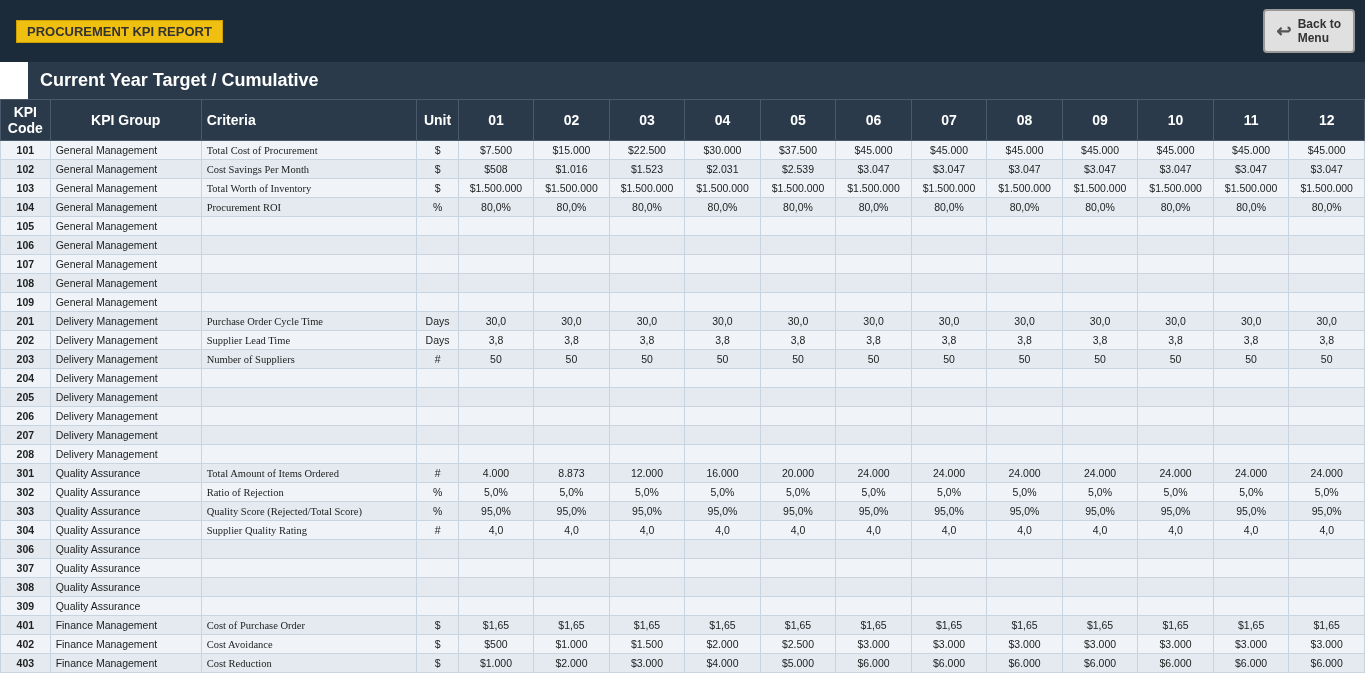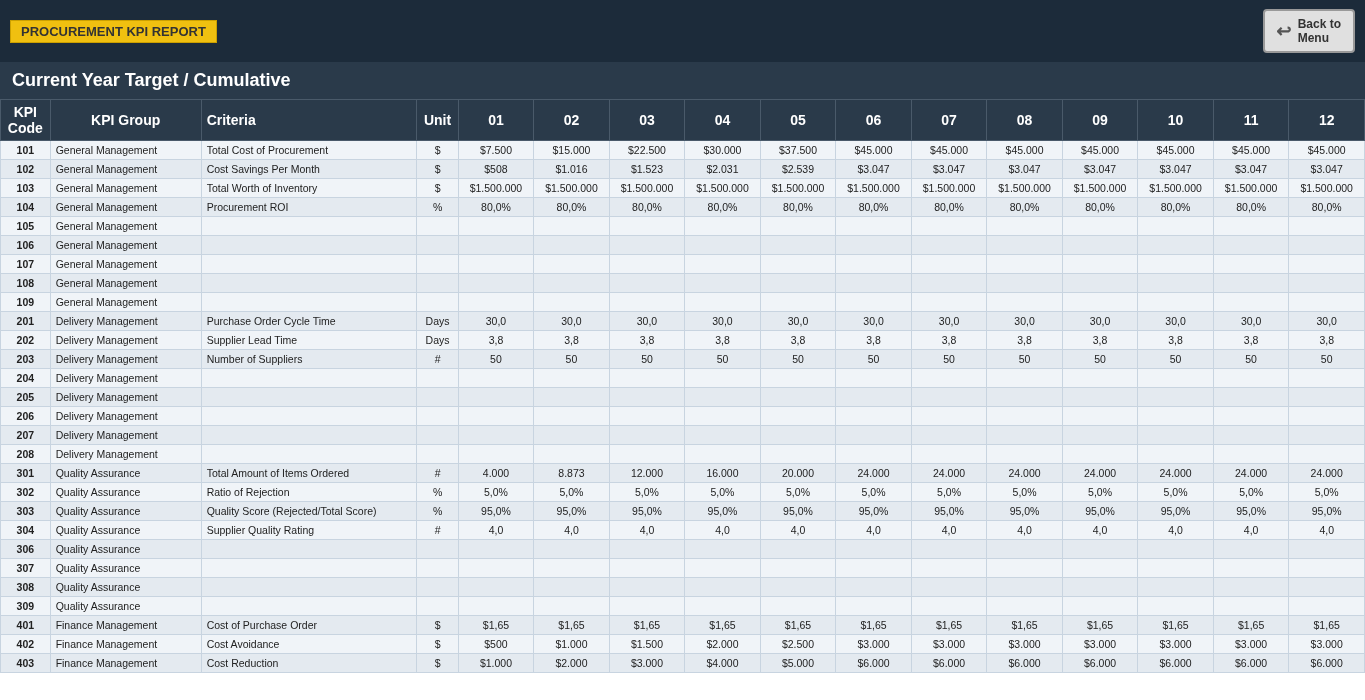--- a/index.html
+++ b/index.html
@@ -6,21 +6,21 @@
     body { font-family: Arial, sans-serif; font-size: 11px; background: #fff; overflow-x: auto; }
 
     #app { width: 1365px; min-height: 700px; }
 
     
     #top-bar {
       display: flex;
       align-items: center;
       background: #1c2b3a;
       height: 62px;
-      padding: 0 10px;
+      padding: 0 16px;
       position: relative;
     }
     #report-title-banner {
       background: #f0c010;
       padding: 3px 10px;
       font-weight: bold;
       font-size: 13px;
       color: #333;
       border: 1px solid #cca000;
     }
@@ -46,20 +46,21 @@
       color: #555;
     }
 
     
     #subtitle-bar {
       background: #2a3a4a;
       color: #fff;
       font-size: 18px;
       font-weight: bold;
       padding: 8px 12px;
+      margin-left: 28px;
     }
 
     
     #table-container {
       overflow-x: auto;
       overflow-y: auto;
       max-height: 620px;
     }
 
     table {
@@ -114,20 +115,21 @@
     }
     tbody tr td.kpi-code-cell {
       font-weight: bold;
       text-align: center;
     }
     tbody tr td.kpi-group-cell {
       text-align: left;
     }
     tbody tr td.criteria-cell {
       text-align: left;
+      font-family: Liberation Serif, serif;
     }
     tbody tr td.unit-cell {
       text-align: center;
     }
     tbody tr td.value-cell {
       text-align: center;
     }
   </style>
 </head>
 <body>

